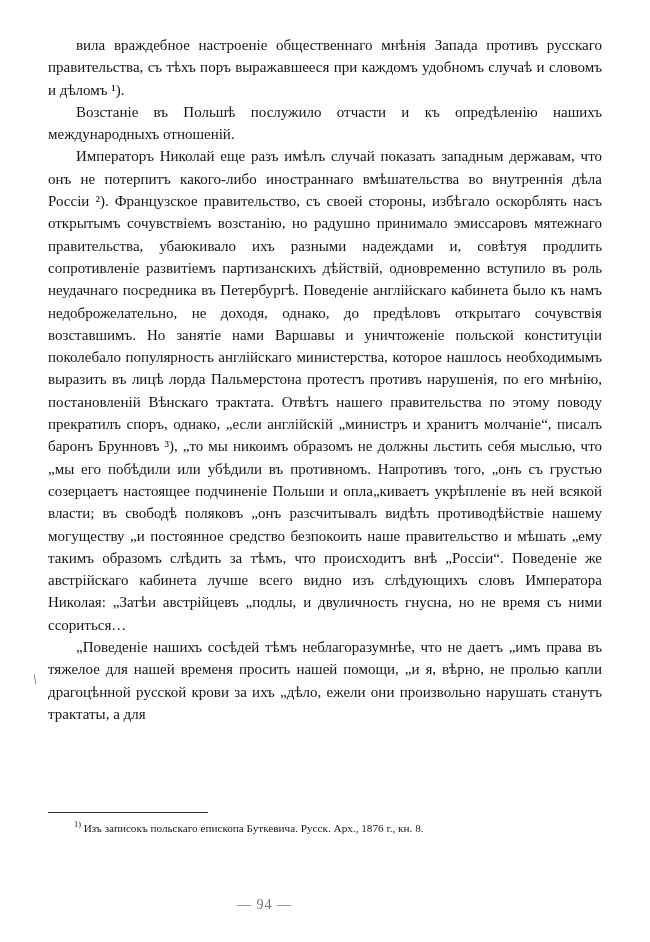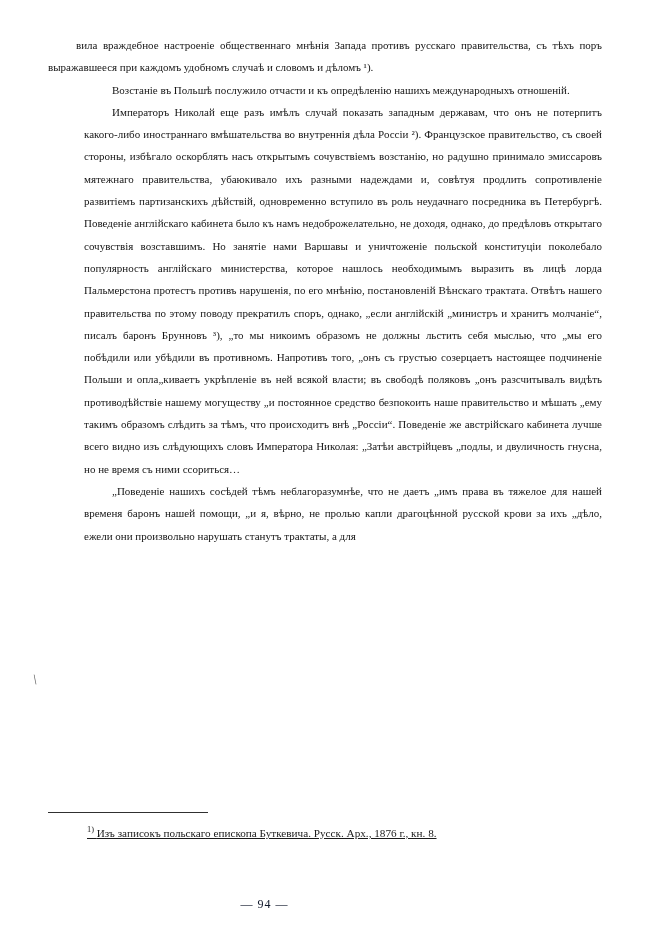--- a/index.html
+++ b/index.html
@@ -18,89 +18,87 @@
   .page {
     position: absolute;
     left: 0;
     top: 0;
     width: 650px;
     height: 942px;
     box-sizing: border-box;
     padding: 34px 48px 0 48px;
   }
   .body-text {
-    font-size: 11px;
+    font-size: 15px;
     line-height: 22.3px;
     text-align: justify;
     text-justify: inter-word;
     color: #151515;
   }
   .para {
     margin: 0;
     text-indent: 28px;
   }
   .para + .para {
     margin-top: 0px;
-    margin-left: 36px;
   }
   .footnotes {
     position: absolute;
     left: 48px;
     top: 812px;
     width: 554px;
   }
   .fn-rule {
     width: 160px;
     height: 1px;
     background: #303030;
     margin: 0 0 8px 0;
   }
   .fn {
     font-size: 11.2px;
     line-height: 15.6px;
     text-align: justify;
-    margin: 13px;
+    margin: 0;
     text-indent: 26px;
     color: #1a1a1a;
-    text-decoration: underline;
   }
   .fn sup {
     font-size: 8.4px;
     vertical-align: super;
     line-height: 0;
   }
   .page-number {
     position: absolute;
     left: 0;
     top: 897px;
     width: 529px;
     text-align: center;
-    font-size: 12px;
+    font-size: 14px;
     letter-spacing: 1px;
-    color: #0f172a;
+    color: #737373;
   }
   .stray-mark {
     position: absolute;
     left: 33px;
     top: 672px;
     font-size: 14px;
     color: #555;
     transform: rotate(8deg);
   }
 </style>
 </head>
 <body>
 
 <div class="page">
 
   <div class="body-text">
     <p class="para">вила враждебное настроеніе общественнаго мнѣнія Запада про­тивъ русскаго правительства, съ тѣхъ поръ выражавшееся при каждомъ удобномъ случаѣ и словомъ и дѣломъ ¹).</p>
     <p class="para">Возстаніе въ Польшѣ послужило отчасти и къ опредѣленію нашихъ международныхъ отношеній.</p>
     <p class="para">Императоръ Николай еще разъ имѣлъ случай показать за­падным державам, что онъ не потерпитъ какого-либо иностран­наго вмѣшательства во внутреннія дѣла Россіи ²). Французское правительство, съ своей стороны, избѣгало оскорблять насъ откры­тымъ сочувствіемъ возстанію, но радушно принимало эмиссаровъ мятежнаго правительства, убаюкивало ихъ разными надеждами и, совѣтуя продлить сопротивленіе развитіемъ партизанскихъ дѣй­ствій, одновременно вступило въ роль неудачнаго посредника въ Петербургѣ. Поведеніе англійскаго кабинета было къ намъ недоброжелательно, не доходя, однако, до предѣловъ открытаго сочувствія возставшимъ. Но занятіе нами Варшавы и уничто­женіе польской конституціи поколебало популярность англійскаго министерства, которое нашлось необходимымъ выразить въ лицѣ лорда Пальмерстона протестъ противъ нарушенія, по его мнѣнію, постановленій Вѣнскаго трактата. Отвѣтъ нашего правительства по этому поводу прекратилъ споръ, однако, „если англійскій „министръ и хранитъ молчаніе“, писалъ баронъ Брунновъ ³), „то мы никоимъ образомъ не должны льстить себя мыслью, что „мы его побѣдили или убѣдили въ противномъ. Напротивъ того, „онъ съ грустью созерцаетъ настоящее подчиненіе Польши и опла­„киваетъ укрѣпленіе въ ней всякой власти; въ свободѣ поляковъ „онъ разсчитывалъ видѣть противодѣйствіе нашему могуществу „и постоянное средство безпокоить наше правительство и мѣшать „ему такимъ образомъ слѣдить за тѣмъ, что происходитъ внѣ „Россіи“. Поведеніе же австрійскаго кабинета лучше всего видно изъ слѣдующихъ словъ Императора Николая: „Затѣи австрійцевъ „подлы, и двуличность гнусна, но не время съ ними ссориться…</p>
-    <p class="para">„Поведеніе нашихъ сосѣдей тѣмъ неблагоразумнѣе, что не даетъ „имъ права въ тяжелое для нашей временя баронъ нашей помощи, „и я, вѣрно, не пролью капли драгоцѣнной русской крови за ихъ „дѣло, ежели они произвольно нарушать станутъ трактаты, а для</p>
+    <p class="para">„Поведеніе нашихъ сосѣдей тѣмъ неблагоразумнѣе, что не даетъ „имъ права въ тяжелое для нашей временя просить нашей помощи, „и я, вѣрно, не пролью капли драгоцѣнной русской крови за ихъ „дѣло, ежели они произвольно нарушать станутъ трактаты, а для</p>
   </div>
 
   <span class="stray-mark">\</span>
 
   <div class="footnotes">
     <div class="fn-rule"></div>
     <p class="fn"><sup>1)</sup> <span>Изъ записокъ польскаго епископа Буткевича. Русск. Арх., 1876 г., кн. 8.</span></p>
   </div>
 
   <div class="page-number">—  94  —</div>

